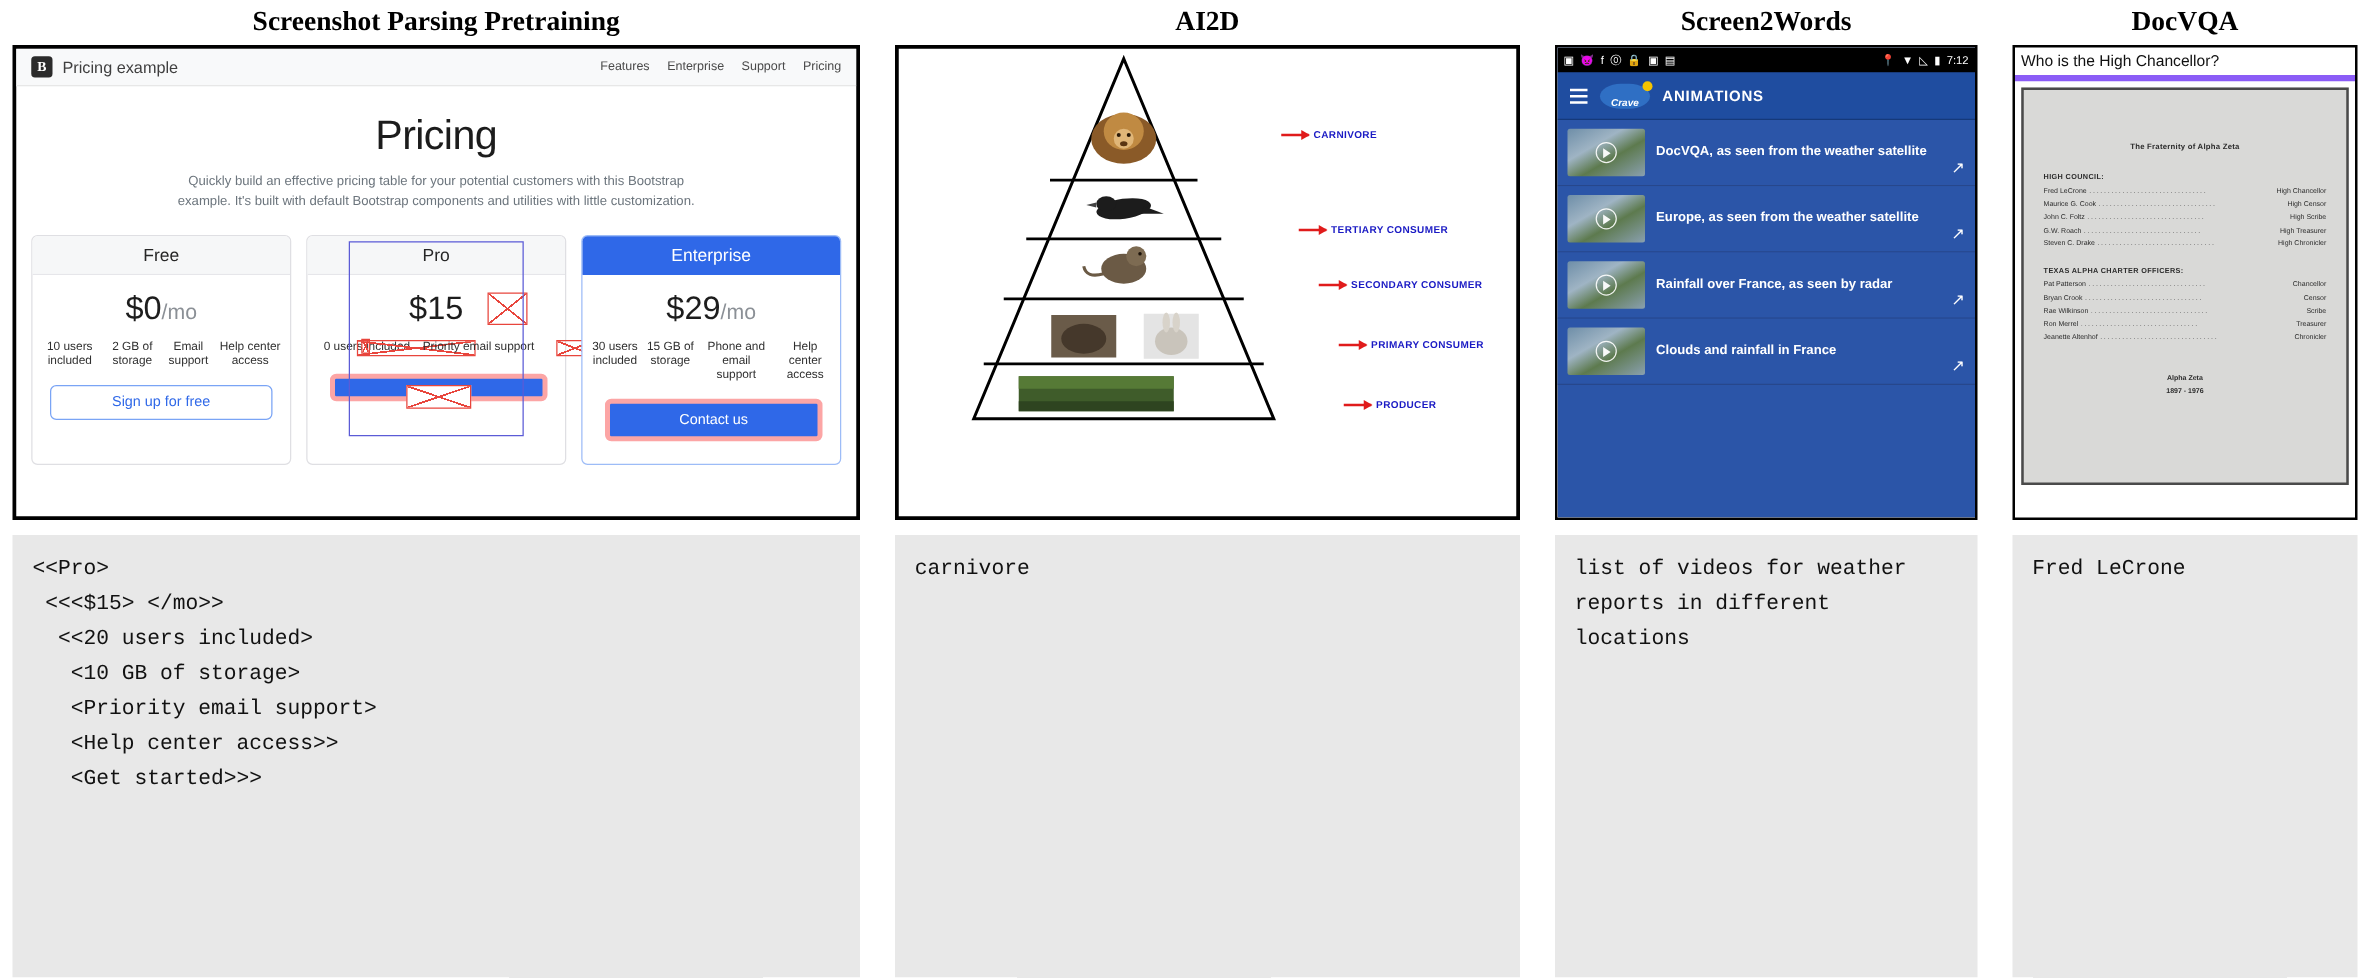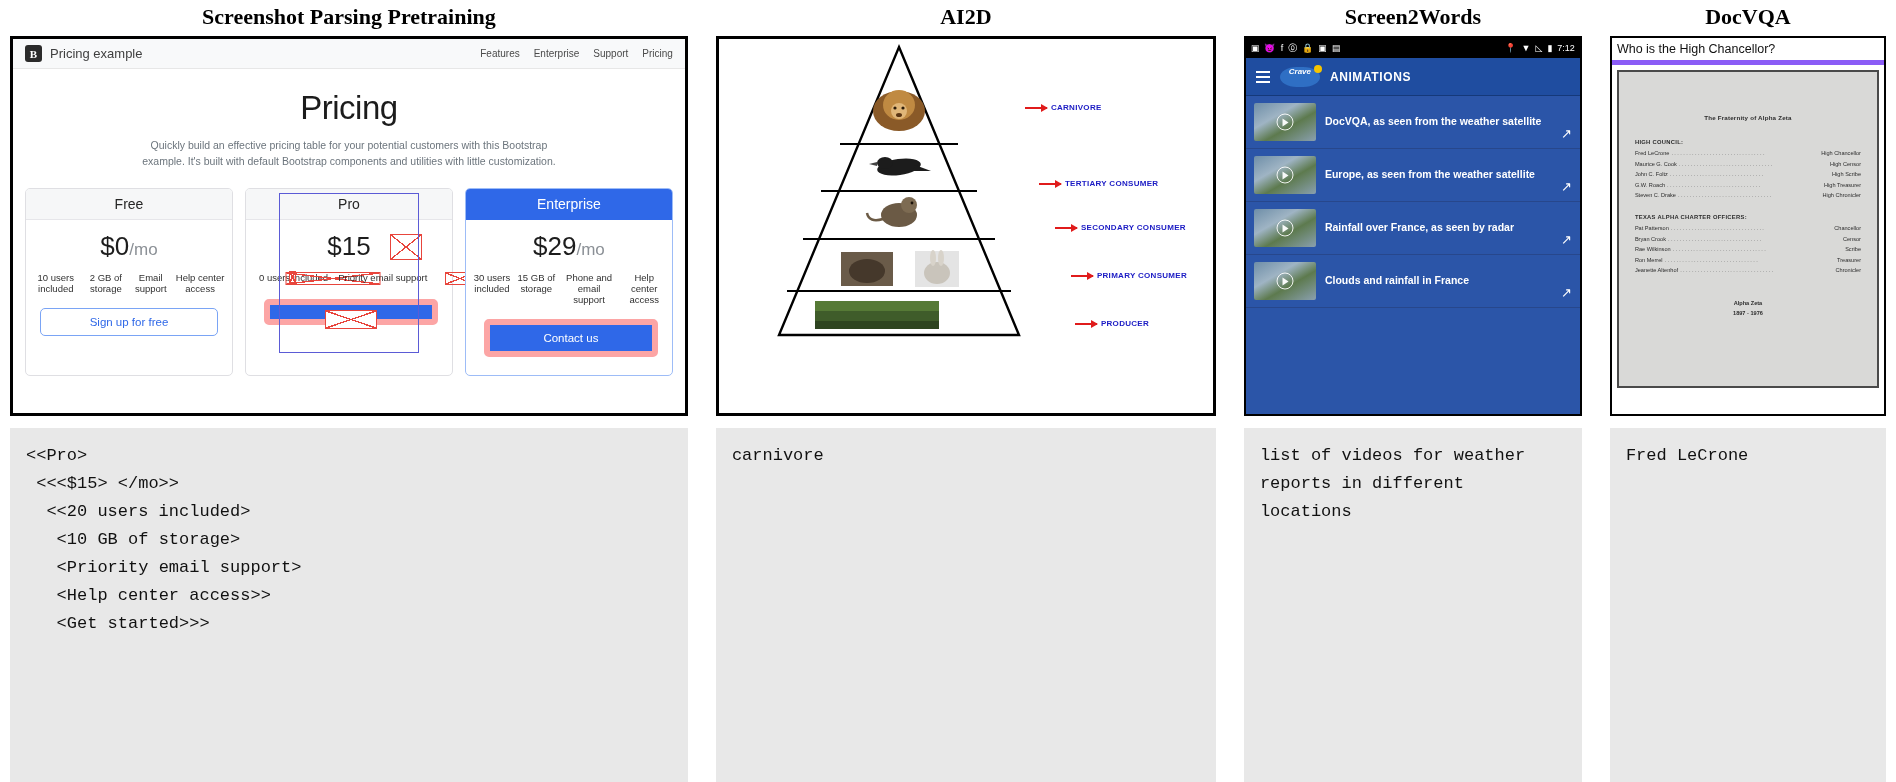--- a/index.html
+++ b/index.html
@@ -70,21 +70,21 @@
   .card-body { padding:12px 6px 10px; text-align:center; flex:1; display:flex; flex-direction:column; }
   .price { font-size:26px; color:#1d1d1d; line-height:1.1; position:relative; }
   .price .per { font-size:17px; color:#8b9096; }
   .feat { margin-top:12px; display:flex; flex-direction:row; gap:5px; }
   .feat div { font-size:9.5px; color:#303030; position:relative; }
   .cta {
     margin:14px 8px 8px; border-radius:5px; text-align:center;
     font-size:11.5px; padding:7px 0; position:relative;
   }
   .cta.outline { border:1px solid #7aa4f5; color:#2f68e8; background:#fff; }
-  .cta.solid { background:#2f68e8; color:#fff; border:6px solid #fca5a5;margin-left:12px; }
+  .cta.solid { background:#2f68e8; color:#fff; border:4px solid #fca5a5;margin-left:12px; }
 
   
   .mask {
     position:absolute; border:1.4px solid #e8453c; background:rgba(255,255,255,0.0);
   }
   .mask::before, .mask::after {
     content:""; position:absolute; left:0; top:0; width:100%; height:100%;
     background:linear-gradient(to top right, transparent calc(50% - 0.7px), #e8453c calc(50% - 0.7px), #e8453c calc(50% + 0.7px), transparent calc(50% + 0.7px));
   }
   .mask::after {
@@ -119,21 +119,21 @@
   }
   .sb-right { margin-left:auto; display:flex; align-items:center; gap:5px; }
   .appbar {
     height:38px; background:#1f4da0; display:flex; align-items:center; gap:10px; padding:0 10px;
     border-bottom:1px solid #15397a;
   }
   .hamburger { width:14px; display:flex; flex-direction:column; gap:3px; }
   .hamburger i { display:block; height:2px; background:#fff; }
   .crave-logo {
     width:40px; height:20px; background:#2f6fc4; border-radius:50%/60%;
-    display:flex; align-items:flex-start; justify-content:center; color:#fff;
+    display:flex; align-items:flex-end; justify-content:center; color:#fff;
     font-size:8px; font-style:italic; font-weight:bold; position:relative;
   }
   .crave-dot { position:absolute; right:-2px; top:-2px; width:8px; height:8px; border-radius:50%; background:#f5c400; }
   .appbar-title { color:#fff; font-size:12px; font-weight:bold; letter-spacing:0.6px; }
   .vid-list { flex:1; }
   .vid-row {
     display:flex; align-items:center; gap:9px; padding:6px 8px;
     border-bottom:1px solid #27478c; background:#2b55a8; position:relative; min-height:53px;
   }
   .thumb {

